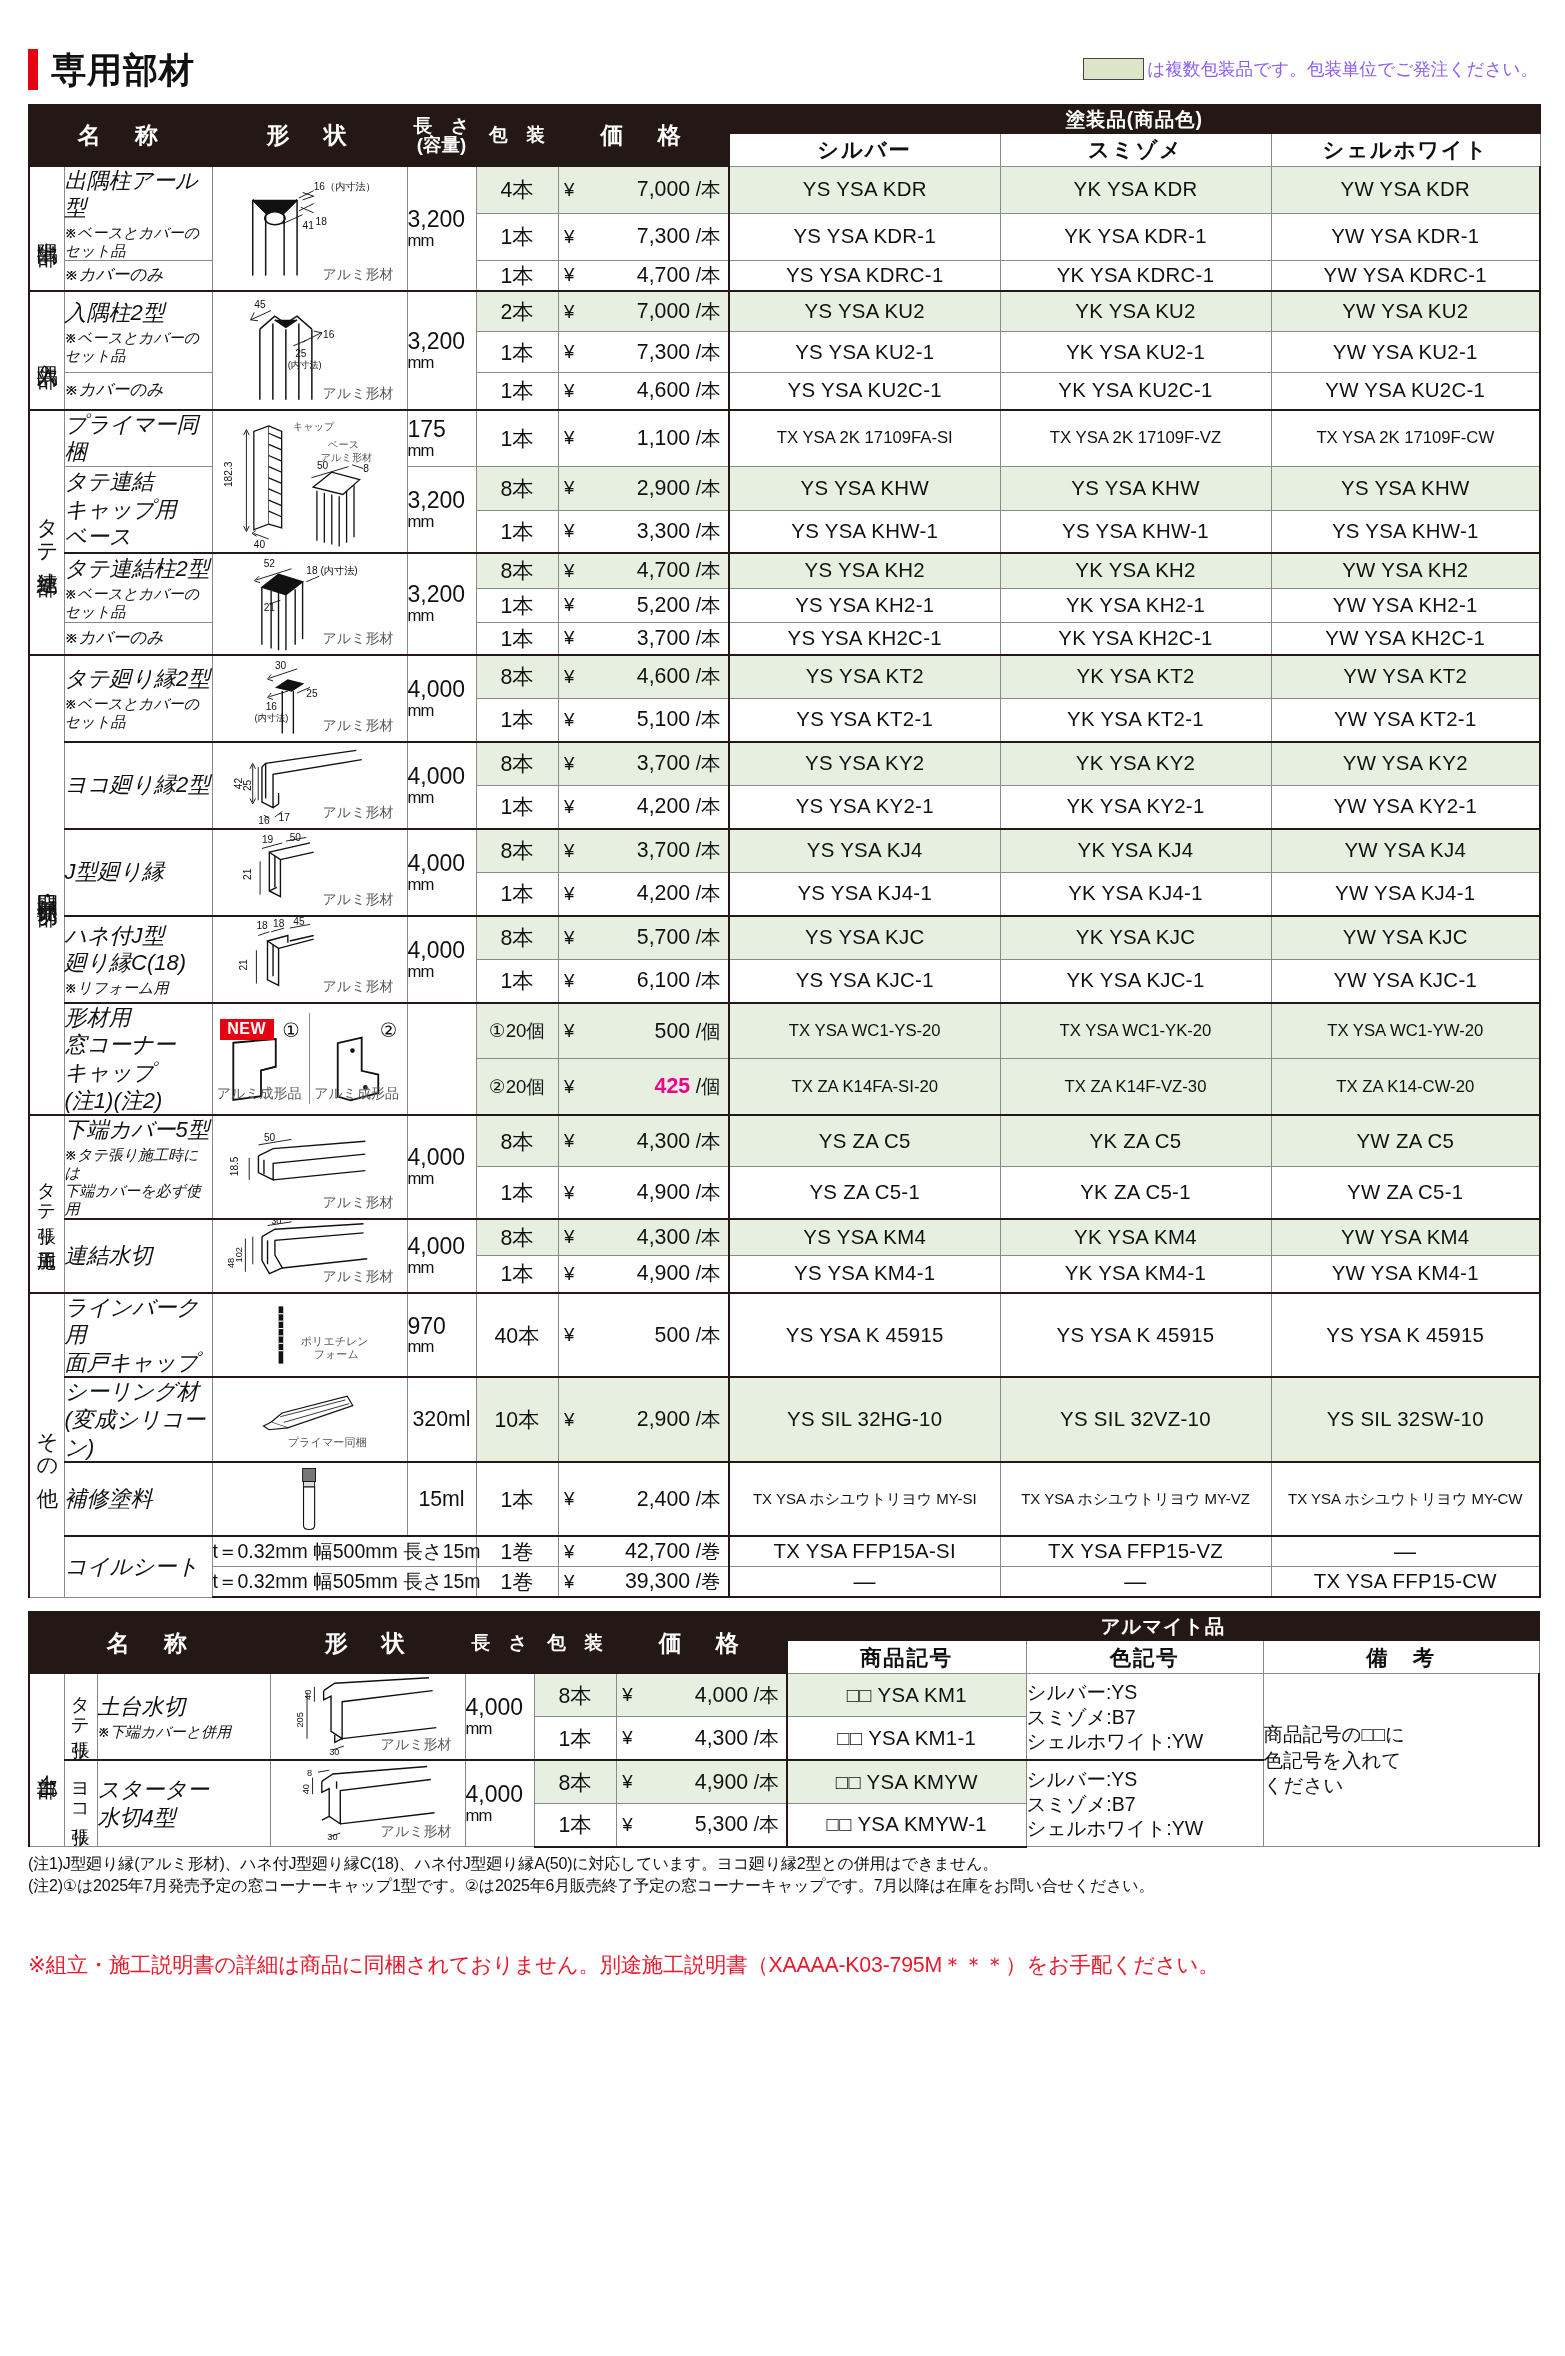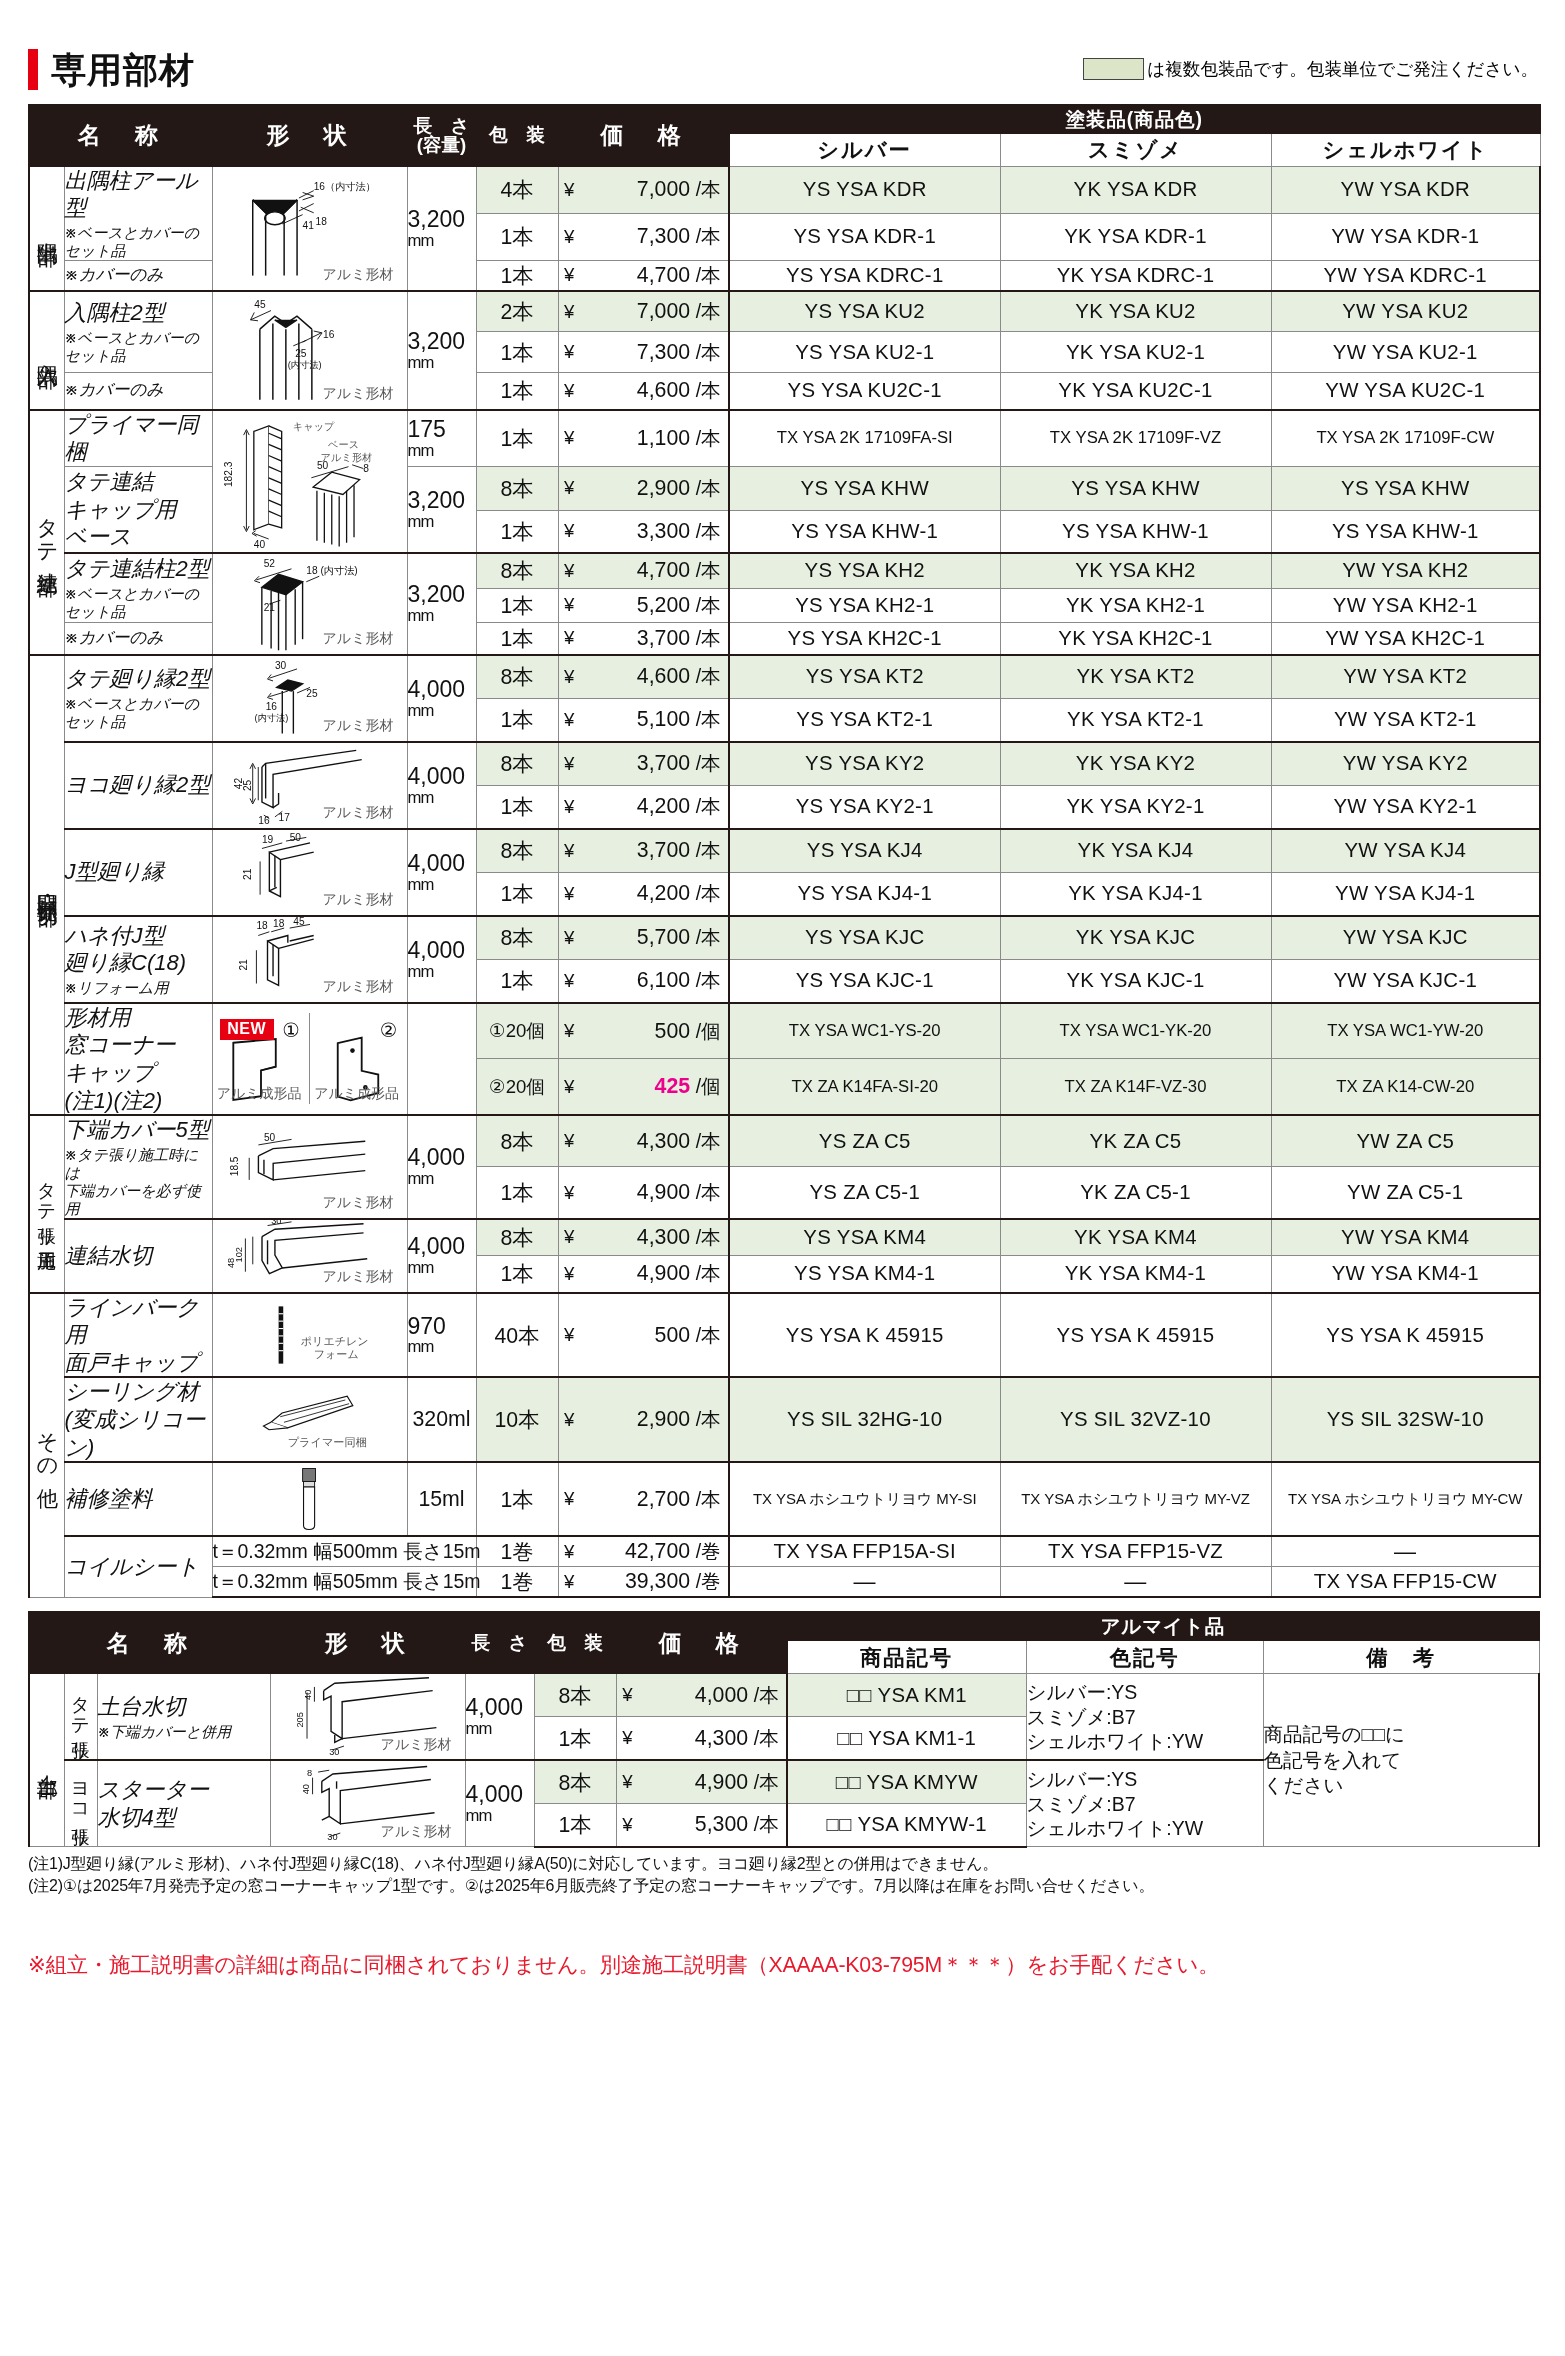--- a/index.html
+++ b/index.html
@@ -37,21 +37,21 @@
     font-size: 35px;
     font-weight: bold;
     letter-spacing: 0.9px;
     color: #111;
     line-height: 1;
   }
   .legend {
     display: flex;
     align-items: center;
     font-size: 17.6px;
-    color: #000000;
+    color: #8b5cf6;
     white-space: nowrap;
   }
   .legend-swatch {
     width: 61px; height: 22px;
     background: #dde5c8;
     border: 1.4px solid #444;
     margin-right: 2.8px;
     display: inline-block;
   }
 
@@ -1044,21 +1044,21 @@
           <rect x="92" y="6" width="14" height="14" fill="#777" stroke="#111" stroke-width="1"></rect>
           <rect x="93" y="20" width="12" height="6" fill="#ddd" stroke="#111" stroke-width="1"></rect>
           <path d="M93 26 L93 68 Q93 72 99 72 Q105 72 105 68 L105 26 Z" fill="#fff" stroke="#111" stroke-width="1.2"></path>
         </svg>
       </td>
       <td class="len-inline thk-t">15ml</td>
       <td class="pack-cell thk-t">1本</td>
       <td class="thk-t">
             <div class="price-cell">
               <span class="yen">¥</span>
-              <span class="val">2,700</span>
+              <span class="val">2,400</span>
               <span class="per">/本</span>
             </div>
           </td>
       <td class="code-cell xs thk-l thk-t">TX  YSA  ホシユウトリヨウ  MY-SI</td>
       <td class="code-cell xs thk-t">TX  YSA  ホシユウトリヨウ  MY-VZ</td>
       <td class="code-cell xs outer-r thk-t">TX  YSA  ホシユウトリヨウ  MY-CW</td>
     </tr>
     <tr>
       <td class="name-cell thk-t" rowspan="2"><span class="nm">コイルシート</span></td>
       <td class="spec-cell thk-t" colspan="2">t＝0.32mm  幅500mm  長さ15m</td>

